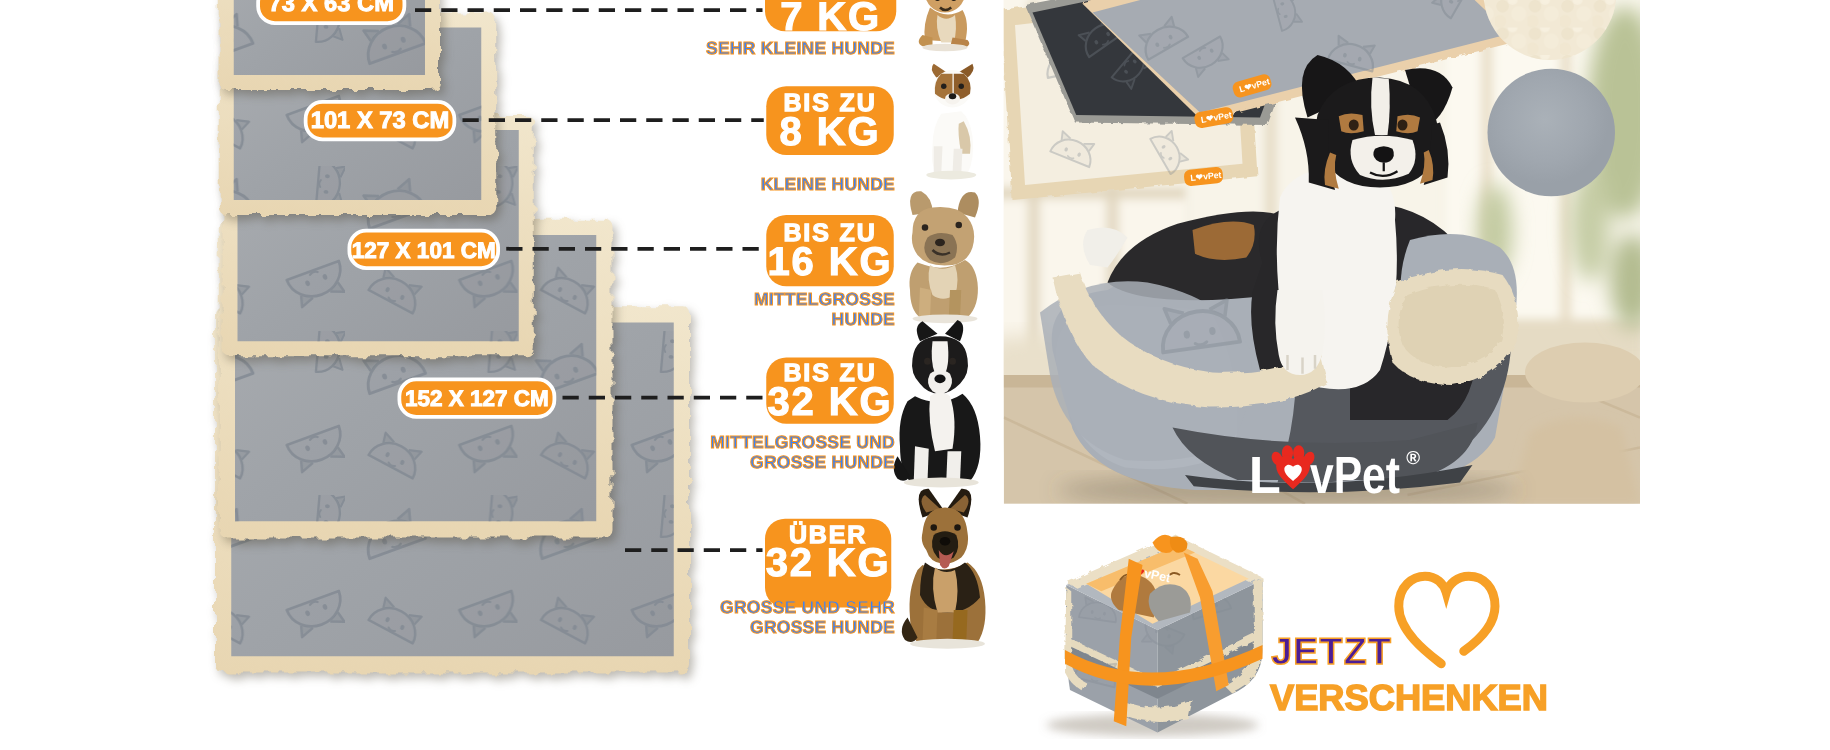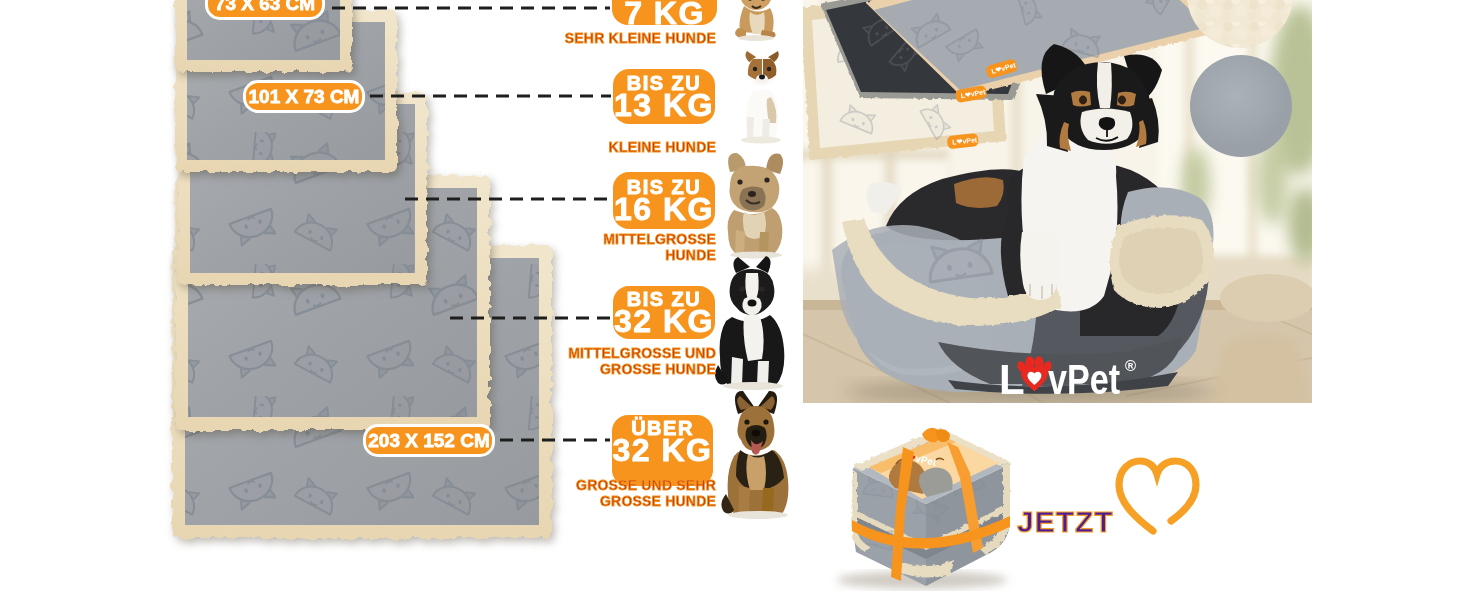--- a/index.html
+++ b/index.html
@@ -1,19 +1,19 @@
 <!DOCTYPE html>
 <html><head><meta charset="utf-8">
 <style>
 html,body{margin:0;padding:0;background:#fff;}
 #page{position:relative;width:1464px;height:600px;overflow:hidden;background:#fff;font-family:"Liberation Sans",sans-serif;}
 .abs{position:absolute;}
 .pill{position:absolute;background:#f7941e;border:3px solid #fff;border-radius:15px;color:#fff;font-weight:bold;text-align:center;white-space:nowrap;box-sizing:border-box;-webkit-text-stroke:0.8px #fff;}
 .badge{position:absolute;background:#f7941e;border-radius:16px;color:#fff;font-weight:bold;text-align:center;box-sizing:border-box;}
-.blab{position:absolute;color:#c2410c;font-weight:bold;text-align:right;letter-spacing:0.2px;line-height:15.5px;font-size:14px;-webkit-text-stroke:0.8px #f7941e;}
+.blab{position:absolute;color:#3b82f6;font-weight:bold;text-align:right;letter-spacing:0.2px;line-height:15.5px;font-size:14px;-webkit-text-stroke:0.8px #f7941e;}
 .bz{font-size:20px;letter-spacing:1.5px;line-height:14px;-webkit-text-stroke:1px #fff;}
 .kg{font-size:32px;letter-spacing:1.5px;line-height:30px;-webkit-text-stroke:0.9px #fff;}
 </style></head>
 <body>
 <div id="page">
 <svg class="abs" style="left:0;top:0" width="1464" height="600" viewBox="0 0 1464 600">
 <defs>
   <linearGradient id="gGray" x1="0" y1="0" x2="1" y2="1">
     <stop offset="0" stop-color="#aaadb1"></stop>
           <stop offset="0.5" stop-color="#9fa3a8"></stop>
@@ -408,28 +408,29 @@
   <path d="M947,442 L958,447 L970,473 L983,548 L973,553 L960,478 Z" fill="#f89d2f"></path>
   <path d="M852,520 Q920,558 1010,516 L1010,527 Q920,568 852,531 Z" fill="#f7941e"></path>
   <path d="M922,434 Q930,424 938,430 Q944,436 936,442 Q926,444 922,434 Z" fill="#f7941e"></path>
   <path d="M936,430 Q947,427 950,435 Q950,443 941,442 Q935,439 936,430 Z" fill="#ef8c14"></path>
 </g>
 <path id="heart" d="M1153,531 C1144,524 1119,506 1119,485 C1119,469 1130,461 1140,461 C1149,461 1155,467 1157,474 C1159,467 1166,461 1175,461 C1187,461 1196,470 1196,485 C1196,499 1185,511 1171,521" fill="none" stroke="#f7a026" stroke-width="7.2" stroke-linecap="round"></path>
 </svg>
 
 <div class="pill" style="left:205px;top:-13px;width:120px;height:33px;font-size:19px;line-height:28px;">73 X 63 CM</div>
 <div class="pill" style="left:243px;top:80px;width:122px;height:33px;font-size:19px;line-height:28px;">101 X 73 CM</div>
-<div class="pill" style="left:363px;top:424px;width:132px;height:33px;font-size:19px;line-height:28px;">203 X 152 CM</div>
+<div class="pill" style="left:278px;top:183px;width:122px;height:33px;font-size:18px;line-height:28px;">127 X 101 CM</div>
+<div class="pill" style="left:318px;top:302px;width:127px;height:33px;font-size:18px;line-height:28px;">152 X 127 CM</div>
 
 <div class="badge" style="left:612px;top:-31px;width:105px;height:56px;">
       <div class="kg" style="margin-top:29px;">7 KG</div>
     </div>
 <div class="badge" style="left:613px;top:69px;width:102px;height:55px;">
       <div class="bz" style="margin-top:7px;">BIS ZU</div>
-      <div class="kg">13 KG</div>
+      <div class="kg">8 KG</div>
     </div>
 <div class="badge" style="left:613px;top:172px;width:102px;height:57px;">
       <div class="bz" style="margin-top:8px;">BIS ZU</div>
       <div class="kg">16 KG</div>
     </div>
 <div class="badge" style="left:613px;top:286px;width:102px;height:53px;">
       <div class="bz" style="margin-top:6px;">BIS ZU</div>
       <div class="kg">32 KG</div>
     </div>
 <div class="badge" style="left:612px;top:415px;width:101px;height:71px;">
@@ -437,12 +438,13 @@
       <div class="kg">32 KG</div>
     </div>
 
 <div class="blab" style="right:748px;top:31px;">SEHR KLEINE HUNDE</div>
 <div class="blab" style="right:748px;top:140px;">KLEINE HUNDE</div>
 <div class="blab" style="right:748px;top:232px;margin-left:21px;">MITTELGROSSE<br>HUNDE</div>
 <div class="blab" style="right:748px;top:346px;">MITTELGROSSE UND<br>GROSSE HUNDE</div>
 <div class="blab" style="right:748px;top:478px;">GROSSE UND SEHR<br>GROSSE HUNDE</div>
 
 <div class="abs" style="left:1017px;top:505px;color:#4c1d95;font-weight:bold;font-size:30px;letter-spacing:1px;-webkit-text-stroke:1.2px #f7a026;">JETZT</div>
+<div class="abs" style="left:1016px;top:543px;color:#f7a026;font-weight:bold;font-size:29px;letter-spacing:0px;-webkit-text-stroke:1.2px #f7a026;">VERSCHENKEN</div>
 </div>
 </body></html>

